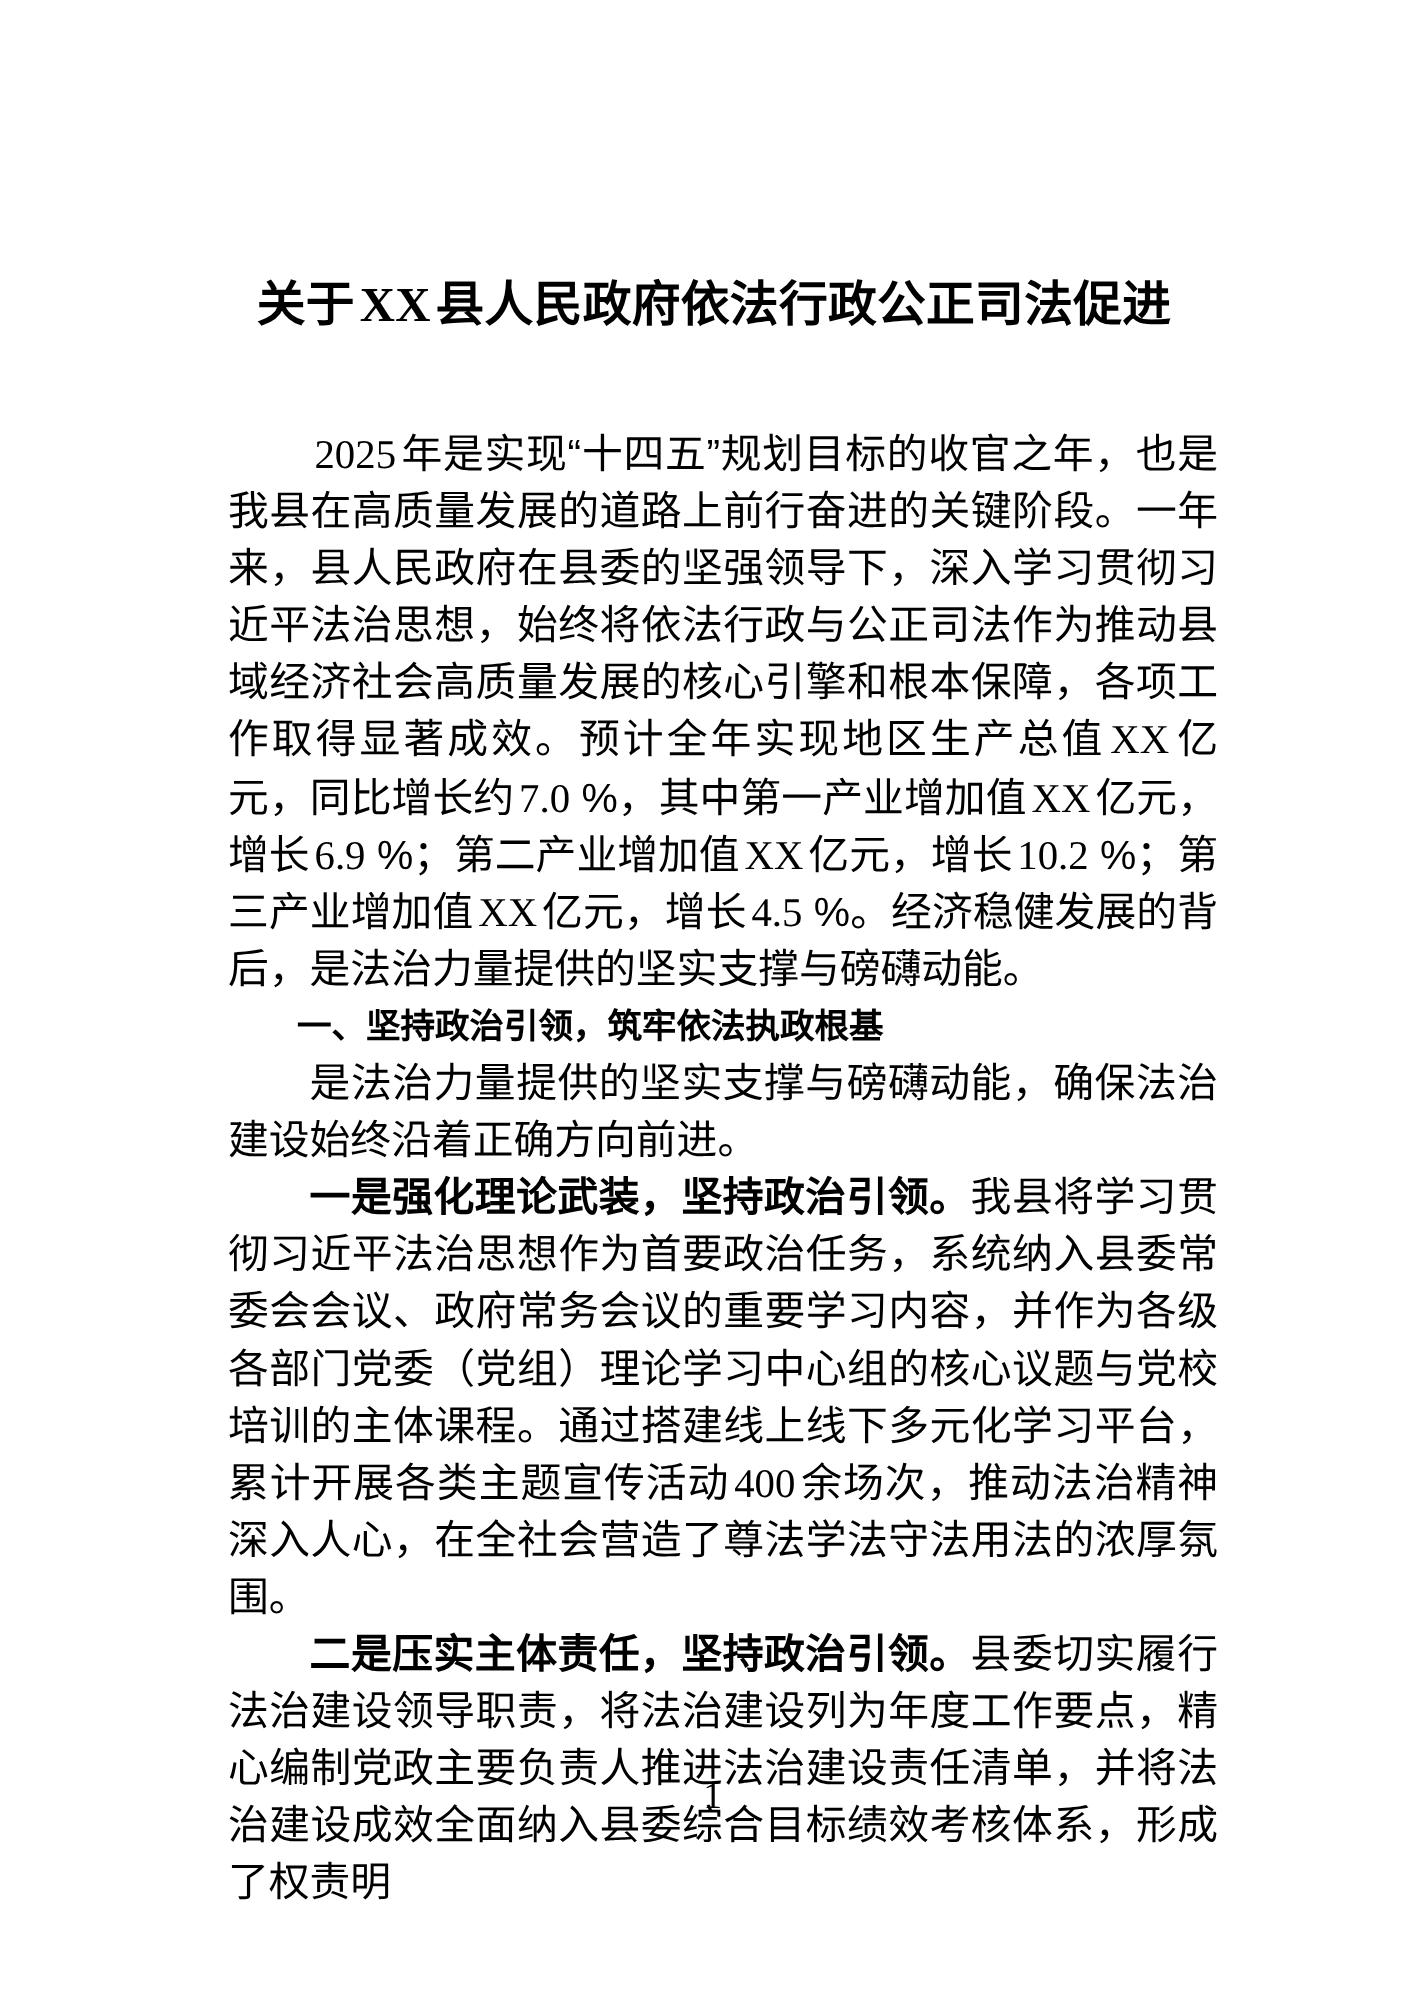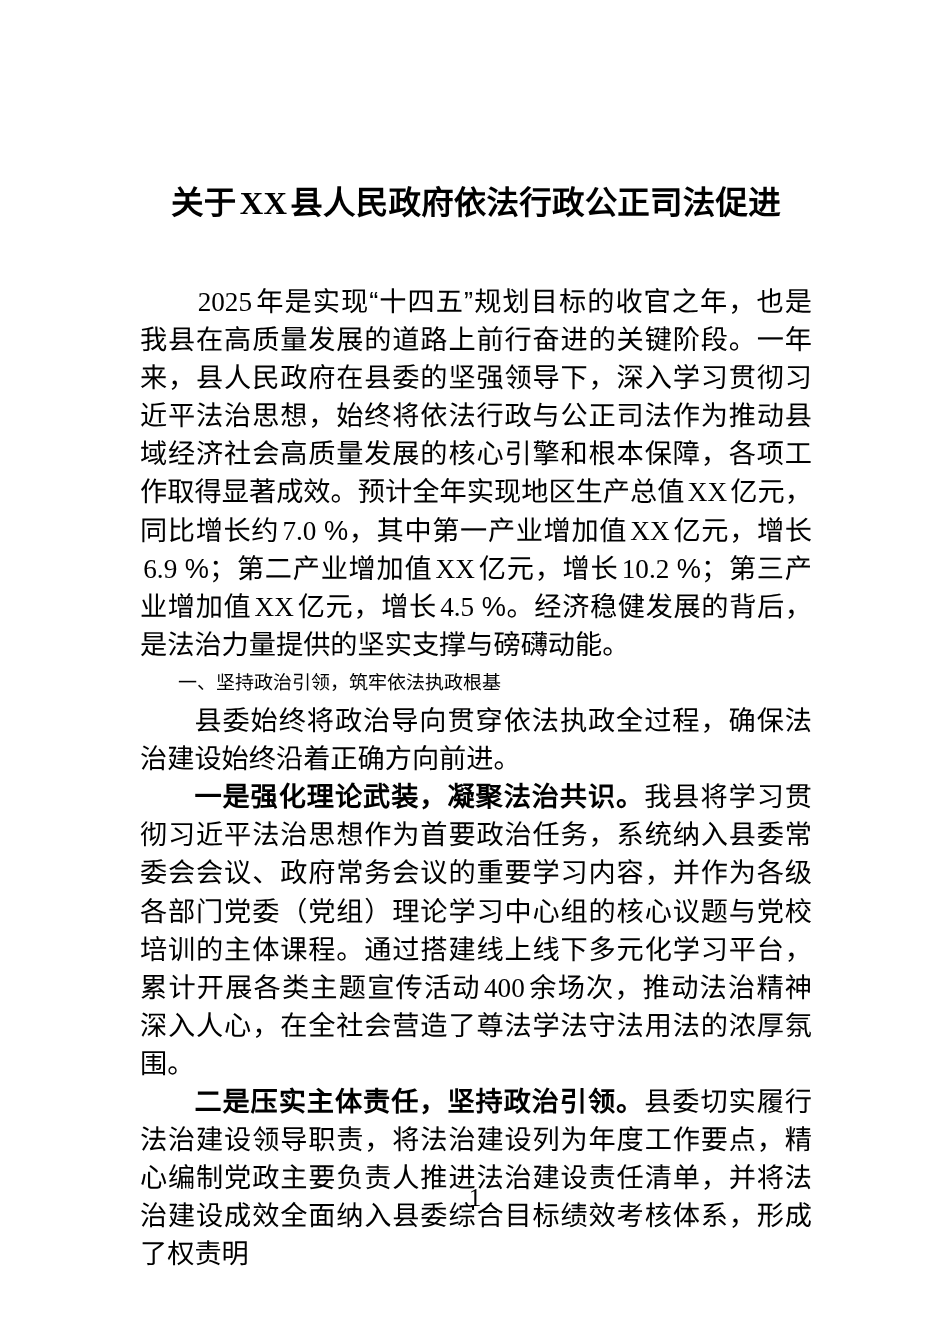--- a/index.html
+++ b/index.html
@@ -51,40 +51,41 @@
     padding: 0 0.12em;
   }
   .doc-title .lat {
     font-weight: 700;
     padding: 0 0.10em;
   }
 
   
   .body-block {
     margin-top: 44px;
+    margin-left: 12px;
   }
 
   p.para {
     margin: 0;
     font-size: 27.2px;
     line-height: 38.1px;
     text-align: justify;
     text-justify: inter-ideograph;
     text-indent: 2em;
     word-break: break-all;
     letter-spacing: 0;
   }
 
   
   p.section-heading {
     margin: 0;
-    font-size: 19px;
+    font-size: 23px;
     line-height: 38.1px;
     text-indent: 2em;
-    font-weight: 400;
+    font-weight: 700;
   }
 
   
   .lead {
     font-weight: 700;
   }
 
   
   .thin {
     display: inline-block;
@@ -114,23 +115,23 @@
     <h1 class="doc-title">
       <span class="ln">关于<span class="lat">XX</span>县人民政府依法行政公正司法促进</span>
     </h1>
 
     <div class="body-block">
 
       <p class="para"><span class="lat">2025</span>年是实现“十四五”规划目标的收官之年，也是我县在高质量发展的道路上前行奋进的关键阶段。一年来，县人民政府在县委的坚强领导下，深入学习贯彻习近平法治思想，始终将依法行政与公正司法作为推动县域经济社会高质量发展的核心引擎和根本保障，各项工作取得显著成效。预计全年实现地区生产总值<span class="lat">XX</span>亿元，同比增长约<span class="lat">7.0</span><span class="thin"></span>%，其中第一产业增加值<span class="lat">XX</span>亿元，增长<span class="lat">6.9</span><span class="thin"></span>%；第二产业增加值<span class="lat">XX</span>亿元，增长<span class="lat">10.2</span><span class="thin"></span>%；第三产业增加值<span class="lat">XX</span>亿元，增长<span class="lat">4.5</span><span class="thin"></span>%。经济稳健发展的背后，是法治力量提供的坚实支撑与磅礴动能。</p>
 
       <p class="section-heading">一、坚持政治引领，筑牢依法执政根基</p>
 
-      <p class="para">县委始终将政治导向贯穿依法执政全过程，确保法治建设始终沿着正确方向前进。</p>
+      <p class="para">是法治力量提供的坚实支撑与磅礴动能，确保法治建设始终沿着正确方向前进。</p>
 
-      <p class="para"><span class="lead">一是强化理论武装，凝聚法治共识。</span><span>我县将学习贯彻习近平法治思想作为首要政治任务，系统纳入县委常委会会议、政府常务会议的重要学习内容，并作为各级各部门党委（党组）理论学习中心组的核心议题与党校培训的主体课程。通过搭建线上线下多元化学习平台，累计开展各类主题宣传活动<span class="lat">400</span>余场次，推动法治精神深入人心，在全社会营造了尊法学法守法用法的浓厚氛围。</span></p>
+      <p class="para"><span class="lead">一是强化理论武装，坚持政治引领。</span><span>我县将学习贯彻习近平法治思想作为首要政治任务，系统纳入县委常委会会议、政府常务会议的重要学习内容，并作为各级各部门党委（党组）理论学习中心组的核心议题与党校培训的主体课程。通过搭建线上线下多元化学习平台，累计开展各类主题宣传活动<span class="lat">400</span>余场次，推动法治精神深入人心，在全社会营造了尊法学法守法用法的浓厚氛围。</span></p>
 
       <p class="para"><span class="lead">二是压实主体责任，坚持政治引领。</span><span>县委切实履行法治建设领导职责，将法治建设列为年度工作要点，精心编制党政主要负责人推进法治建设责任清单，并将法治建设成效全面纳入县委综合目标绩效考核体系，形成了权责明</span></p>
 
     </div>
   </div>
 
   <div class="page-number">1</div>
 
 </div>
 

